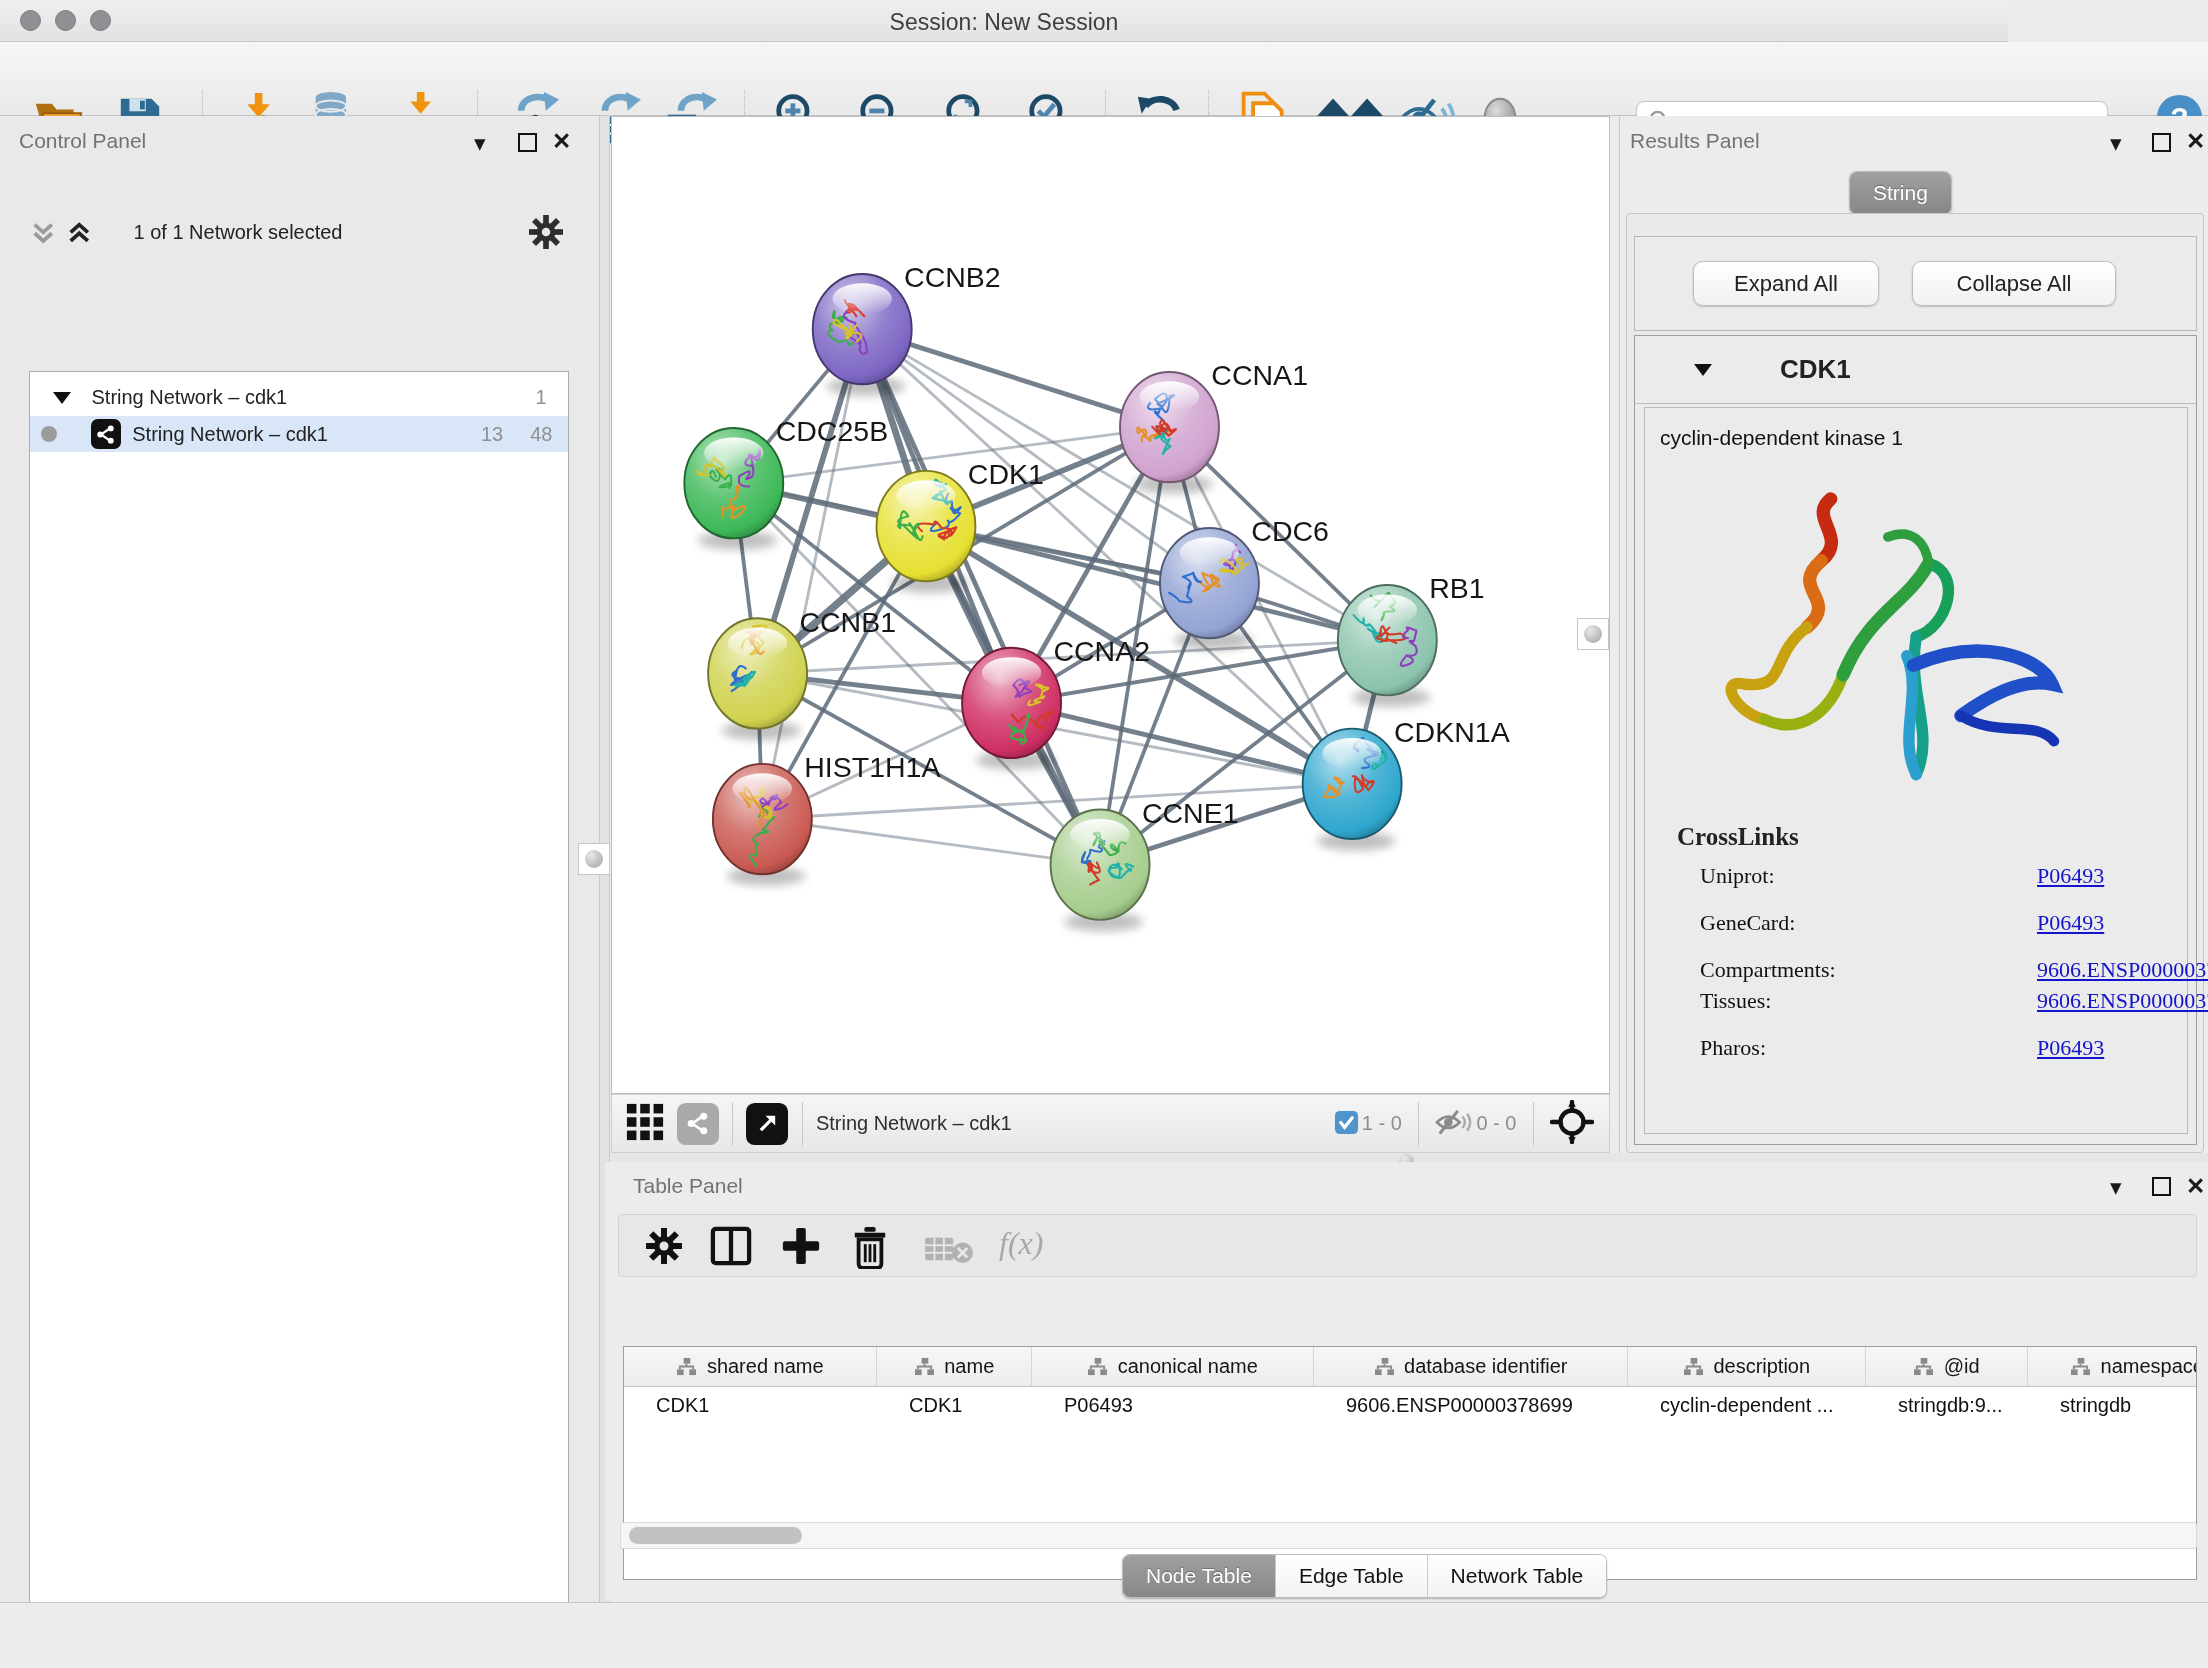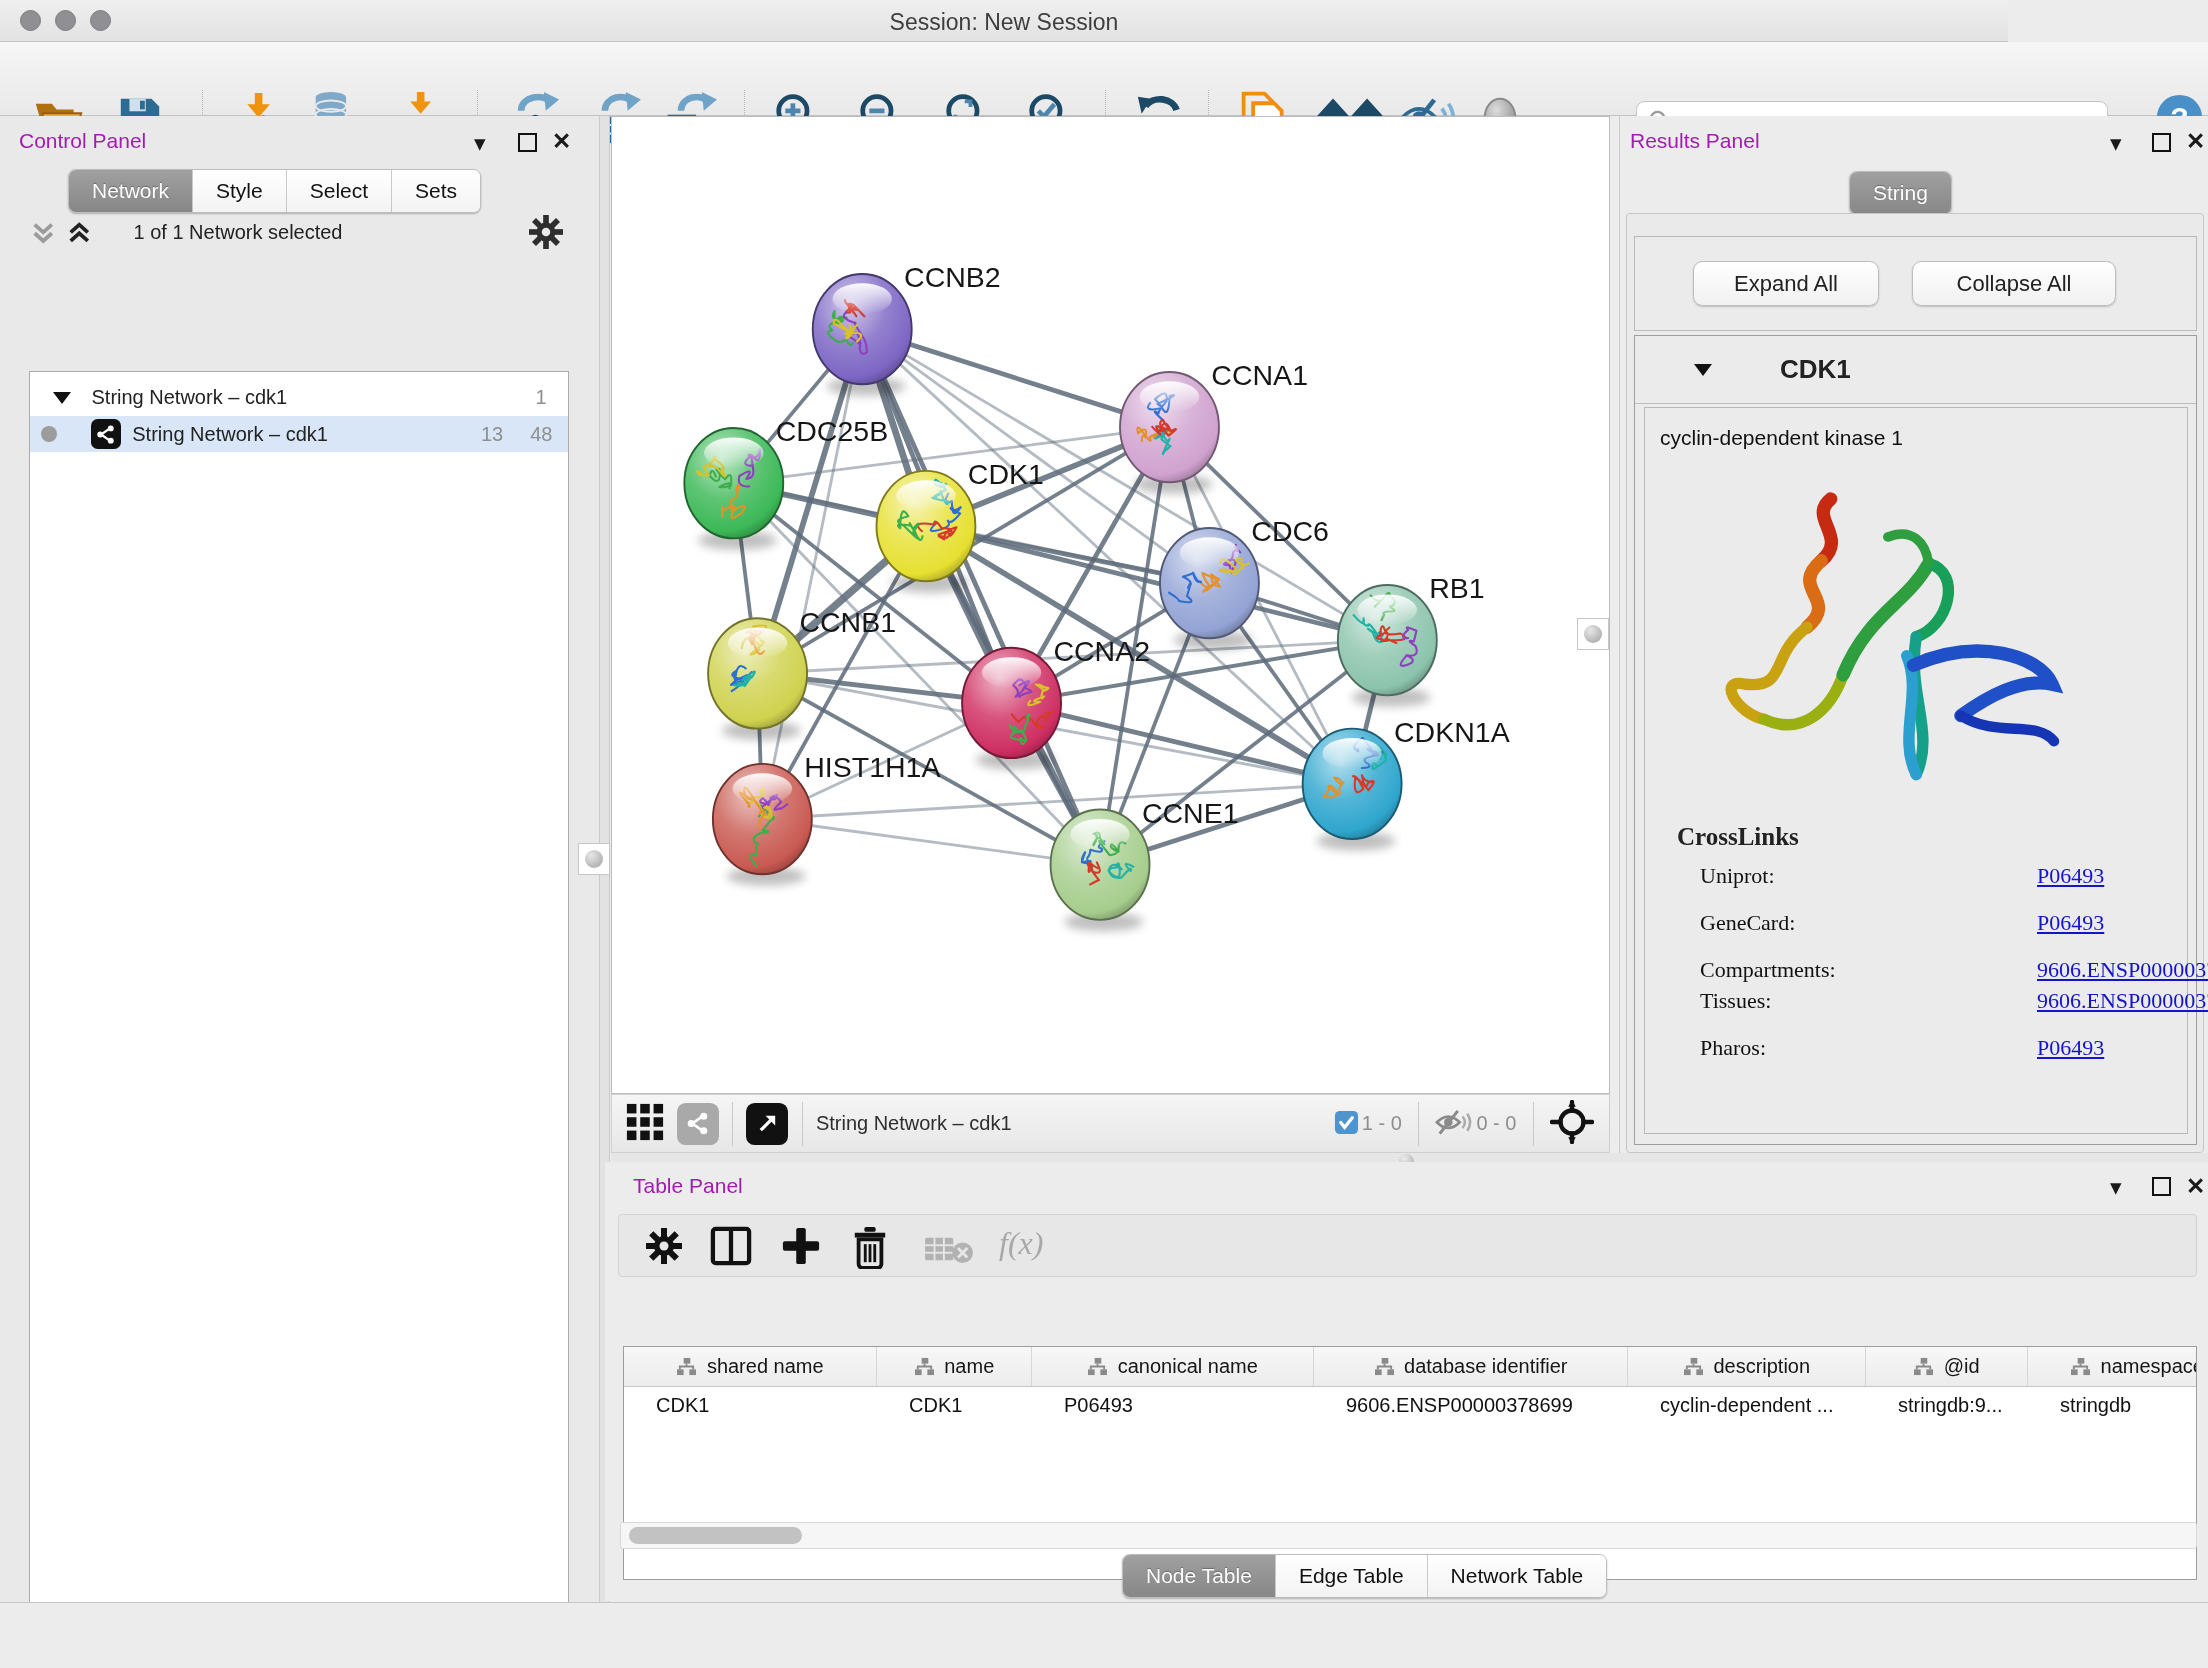--- a/index.html
+++ b/index.html
@@ -13,21 +13,21 @@
   #win-title { width:100%; text-align:center; top:8.6px; font-size:23px; color:#3e3e3e; }
 
   
   #toolbar { left:0; top:42px; width:2208px; height:74px; background:linear-gradient(#f6f6f6,#e9e9e9); border-bottom:1px solid #c2c2c2; }
   .tb-ico { top:49px; height:53px; display:flex; align-items:center; justify-content:center; }
   .tb-sep { top:48px; height:55px; width:0; border-left:1.9px dotted #b5b5b5; }
   #search-box { left:1636px; top:59px; width:472px; height:40px; background:#fff; border:1px solid #c3c3c3; border-radius:8.6px; display:flex; align-items:center; padding-left:11.4px; }
   #search-input { border:none; outline:none; font-size:19px; width:409px; background:transparent; font-family:"Liberation Sans",sans-serif; }
 
   
-  .panel-title { font-size:21px; color:#a21caf; }
+  .panel-title { font-size:21px; color:#737373; }
   .pnl-ctl { font-size:23px; color:#1a1a1a; line-height:21px; }
   .seg-group { display:flex; border-radius:7.6px; box-shadow:0 1px 1.9px rgba(0,0,0,.25); overflow:hidden; border:1px solid #bdbdbd; background:#fff; }
   .seg { font-size:21px; padding:0 23px; height:42px; line-height:42px; background:linear-gradient(#ffffff,#f3f3f3); color:#111; border-right:1px solid #c9c9c9; text-align:center; }
   .seg:last-child { border-right:none; }
   .seg.active { background:linear-gradient(#a0a0a0,#878787); color:#fff; text-shadow:0 -1px 1px rgba(0,0,0,.3); }
 
   
   #control-panel { left:0; top:116px; width:599px; height:1486px; background:#e9e9e9; }
   #cp-list { left:28.5px; top:255px; width:540px; height:1341px; background:#fff; border:1px solid #ababab; }
   .tree-row { position:absolute; left:0; width:538px; height:36px; display:flex; align-items:center; font-size:20px; }
@@ -293,26 +293,20 @@
       </svg>
   </div>
 </div>
 
 <div class="abs" id="control-panel">
   <div class="abs panel-title" style="left:19px; top:13.3px">Control Panel</div>
   <div class="abs pnl-ctl" style="left:474px; top:17px">▾</div>
   <div class="abs" style="left:518px; top:17px; width:19px; height:19px; border:2.9px solid #111"></div>
   <div class="abs pnl-ctl" style="left:552px; top:15px; font-weight:bold">✕</div>
 
-  <div class="abs seg-group" style="left:68px; top:53px" id="cp-tabs">
-      <div class="seg active">Network</div>
-      <div class="seg">Style</div>
-      <div class="seg">Select</div>
-      <div class="seg">Sets</div>
-    </div>
 
   <div class="abs" style="left:28.5px; top:103px">
     <svg width="28.5" height="28.5" viewBox="0 0 30 30">
         <g stroke="#9a9a9a" stroke-width="4" fill="none">
           <polyline points="6,6 15,14 24,6"></polyline>
           <polyline points="6,15 15,23 24,15"></polyline>
         </g>
       </svg>
   </div>
   <div class="abs" style="left:65px; top:103px">

